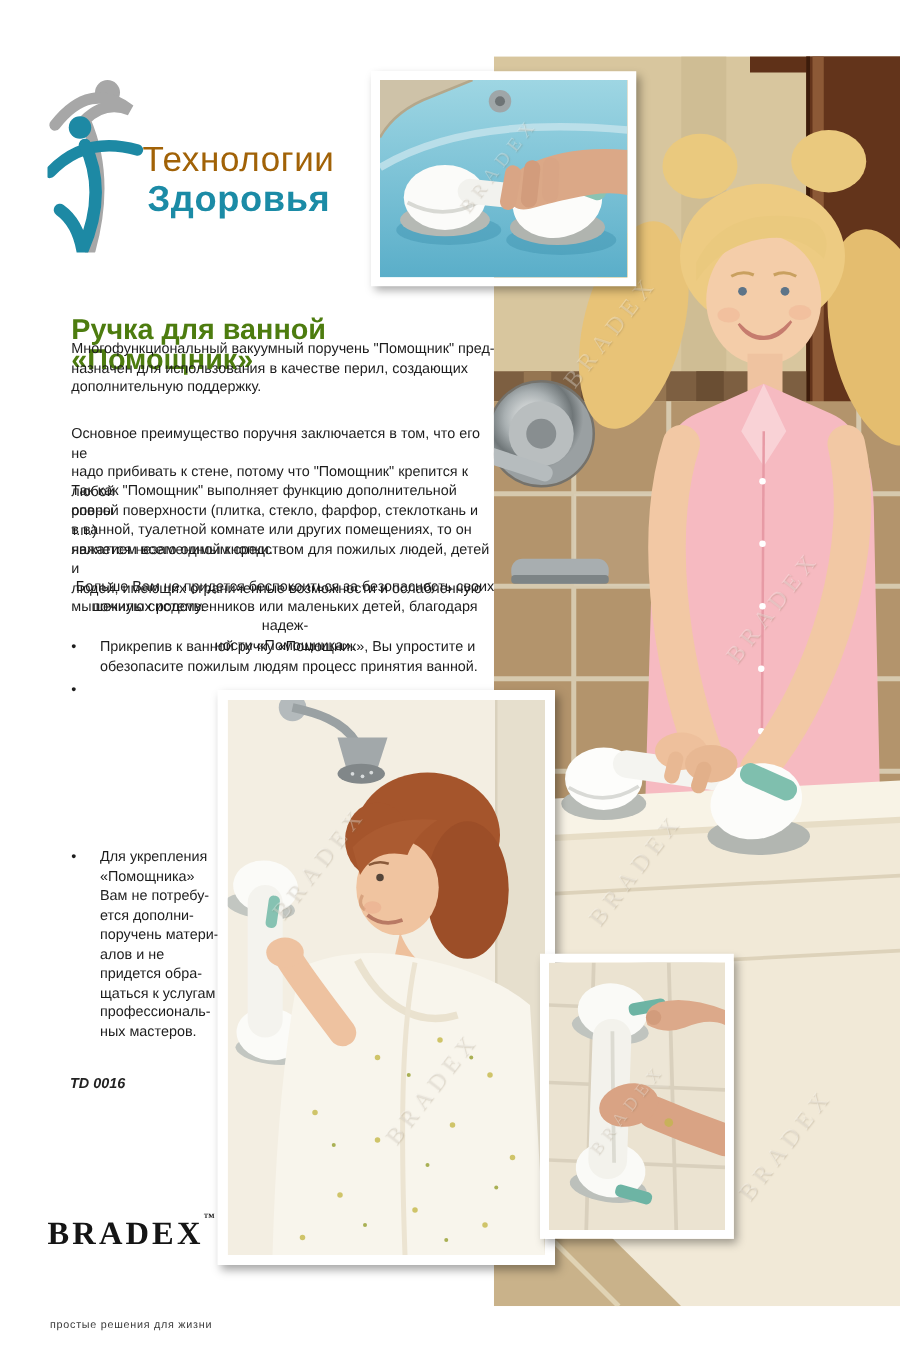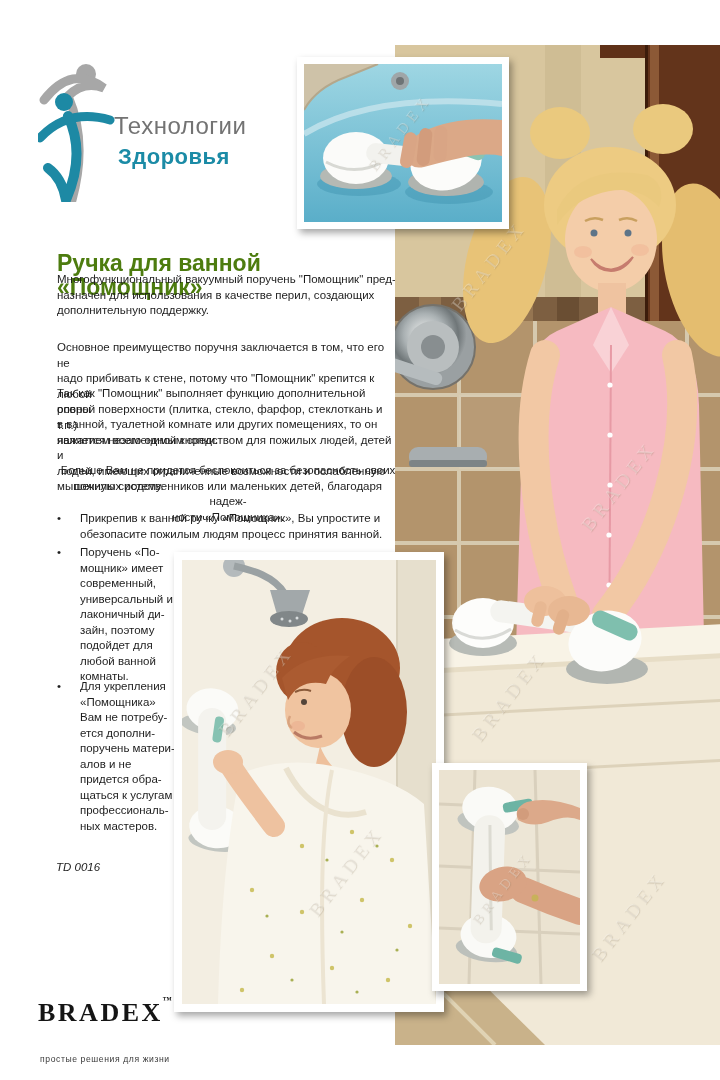--- a/index.html
+++ b/index.html
@@ -3,40 +3,40 @@
 <meta charset="utf-8">
 <style>
   html,body{margin:0;padding:0;background:#ffffff;}
   .page{
     position:relative;width:720px;height:1080px;background:#ffffff;
     font-family:"Liberation Sans",sans-serif;overflow:hidden;
   }
   
   .logo{position:absolute;left:38px;top:62px;width:250px;height:140px;}
   .logo svg{position:absolute;left:0;top:0;}
-  .logo-line1{position:absolute;left:76px;top:50px;font-size:24px;color:#737373;letter-spacing:.5px;}
-  .logo-line2{position:absolute;left:80px;top:82px;font-size:22px;font-weight:bold;color:#1b8ba6;letter-spacing:.5px;}
+  .logo-line1{position:absolute;left:76px;top:50px;font-size:28px;color:#a16207;letter-spacing:.5px;}
+  .logo-line2{position:absolute;left:80px;top:82px;font-size:29px;font-weight:bold;color:#1b8ba6;letter-spacing:.5px;}
   
   .t{position:absolute;white-space:pre-line;color:#1d1d1d;font-size:11.5px;line-height:15.5px;}
   .title{position:absolute;left:57px;top:236px;width:350px;font-size:23px;line-height:24px;
          font-weight:bold;color:#4d7c0f;}
   .p1{left:57px;top:272px;width:342px;}
   .p2{left:57px;top:340px;width:342px;}
   .p3{left:57px;top:386px;width:342px;}
   .p4{left:57px;top:463px;width:342px;text-align:center;}
   .bullet{position:absolute;display:flex;color:#1d1d1d;font-size:11.5px;line-height:15.5px;}
   .bullet .marker{width:23px;flex:0 0 23px;}
   .bullet .btext{white-space:pre-line;flex:1;}
   .b1{left:57px;top:511px;width:342px;}
   .b2{left:57px;top:545px;width:126px;}
   .b3{left:57px;top:679px;width:126px;}
-  .code{position:absolute;left:56px;top:861px;font-size:11.5px;font-style:italic;font-weight:normal;color:#222;}
+  .code{position:absolute;left:56px;top:861px;font-size:11.5px;font-style:italic;font-weight:bold;color:#222;}
   
   .brand{position:absolute;left:38px;top:969px;font-family:"Liberation Serif",serif;
-         font-weight:bold;font-size:26px;letter-spacing:2.5px;color:#151515;margin-top:26px;}
+         font-weight:bold;font-size:26px;letter-spacing:2.5px;color:#151515;}
   .brand sup{font-size:9px;letter-spacing:0;vertical-align:18px;}
   .tagline{position:absolute;left:40px;top:1054px;font-size:8.6px;letter-spacing:.6px;color:#3a3a3a;}
   
   .photo{position:absolute;overflow:hidden;}
   .framed{border:7px solid #fff;box-shadow:3px 4px 7px rgba(0,0,0,.35);}
   .photo-girl{left:395px;top:45px;width:325px;height:1000px;z-index:1;}
   .photo-top{left:297px;top:57px;width:198px;height:158px;z-index:3;}
   .photo-woman{left:174px;top:552px;width:254px;height:444px;border-width:8px;z-index:3;}
   .photo-bottom{left:432px;top:763px;width:141px;height:214px;z-index:4;}
   .photo svg{display:block;}
@@ -323,29 +323,20 @@
 пожилых родственников или маленьких детей, благодаря надеж-
 ности «Помощника».</div>
 
   <div class="bullet b1">
     <span class="marker">•</span>
     <span class="btext">Прикрепив к ванной ручку «Помощник», Вы упростите и
 обезопасите пожилым людям процесс принятия ванной.</span>
   </div>
   <div class="bullet b2">
     <span class="marker">•</span>
-    <span class="btext">Поручень «По-
-мощник» имеет
-современный,
-универсальный и
-лаконичный ди-
-зайн, поэтому
-подойдет для
-любой ванной
-комнаты.</span>
   </div>
   <div class="bullet b3">
     <span class="marker">•</span>
     <span class="btext">Для укрепления
 «Помощника»
 Вам не потребу-
 ется дополни-
 поручень матери-
 алов и не
 придется обра-

